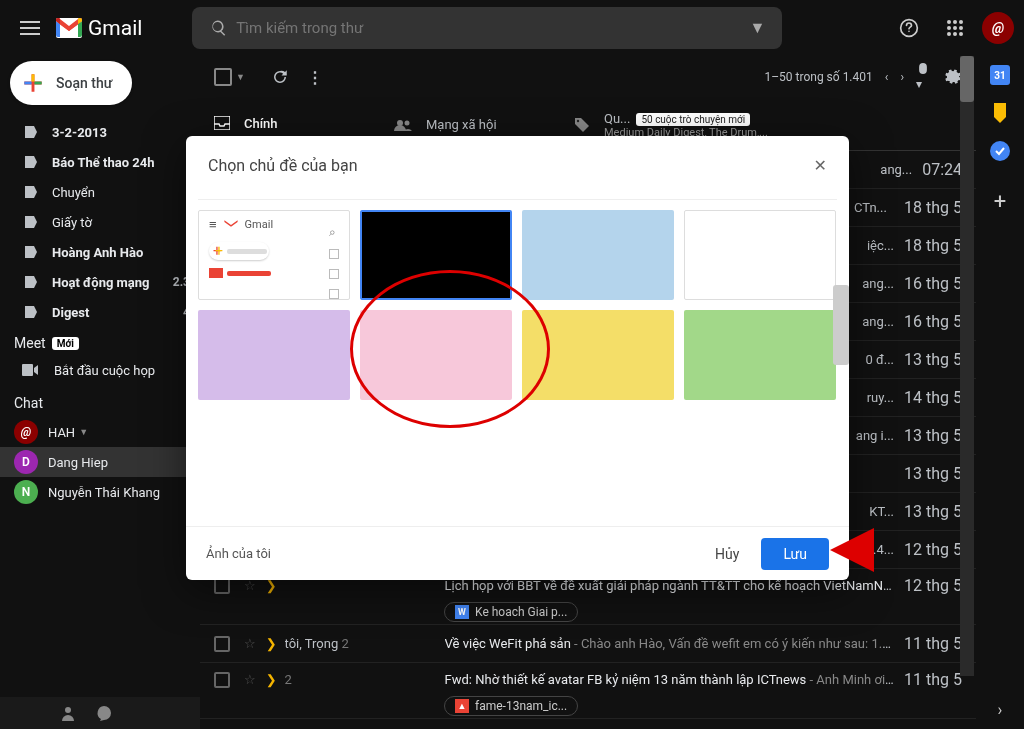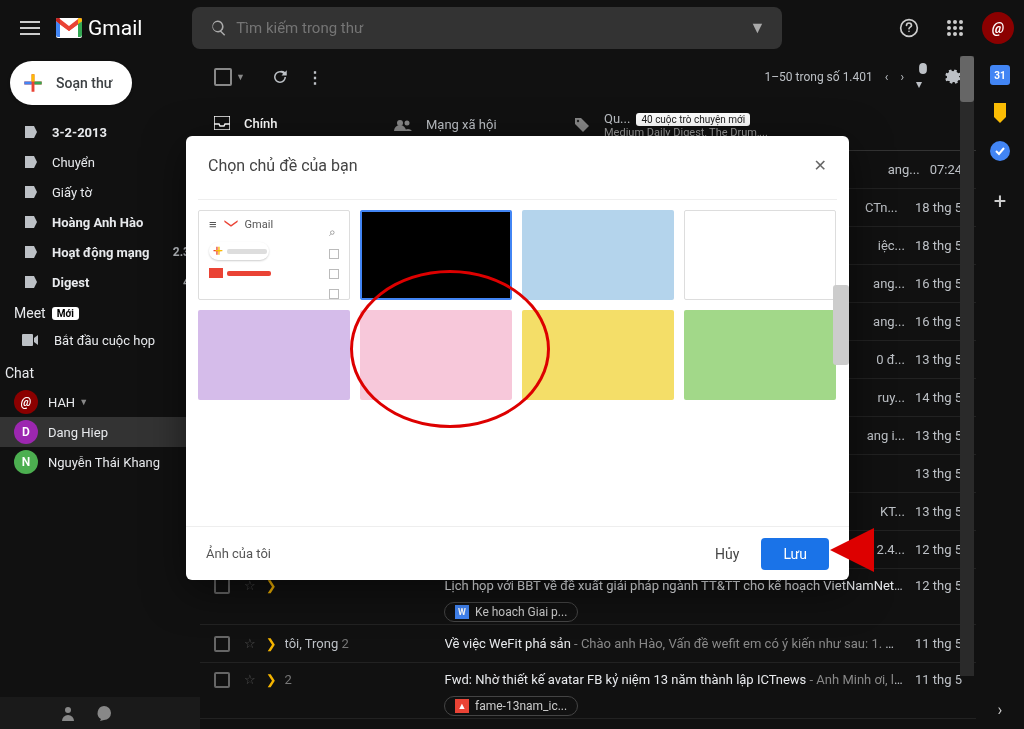--- a/index.html
+++ b/index.html
@@ -25,21 +25,21 @@
 .compose svg { margin-right: 10px; }
 .sb-list { margin-top: 12px; }
 .sb-item { height: 30px; display: flex; align-items: center; padding: 0 10px 0 24px; cursor: pointer; font-size: 13px; border-radius: 0 15px 15px 0; color: #e8eaed; }
 .sb-item .dot { width: 14px; height: 14px; margin-right: 14px; }
 .sb-b { font-weight: 700; }
 .sb-cnt { margin-left: auto; font-size: 12px; color: #bdc1c6; }
 .sb-sec { padding: 8px 0 4px 14px; font-size: 14px; color: #e8eaed; display: flex; align-items: center; }
 .sb-badge { background: #fff; color: #000; font-size: 10px; padding: 1px 5px; border-radius: 3px; margin-left: 6px; font-weight: 700; }
 .meet-item { height: 30px; display: flex; align-items: center; padding: 0 10px 0 22px; font-size: 13px; cursor: pointer; color: #e8eaed; }
 .meet-item .mi-ico { width: 18px; margin-right: 14px; color: #bdc1c6; }
-.chat-hdr { padding: 10px 0 6px 5px; font-size: 14px; }
+.chat-hdr { padding: 10px 0 6px 14px; font-size: 14px; }
 .chat-item { height: 30px; display: flex; align-items: center; padding: 0 10px 0 14px; font-size: 13px; cursor: pointer; }
 .chat-item.sel { background: #333; border-radius: 0 15px 15px 0; }
 .chat-av { width: 24px; height: 24px; border-radius: 50%; display: flex; align-items: center; justify-content: center; font-size: 12px; font-weight: 600; margin-right: 10px; color: #fff; }
 .chat-dd { margin-left: 4px; color: #888; font-size: 9px; }
 .sb-bottom { position: absolute; bottom: 0; left: 0; width: 200px; height: 32px; background: #1a1a1a; display: flex; align-items: center; padding-left: 60px; gap: 20px; color: #888; }
 
 
 .content { flex: 1; display: flex; flex-direction: column; position: relative; }
 .toolbar { height: 44px; display: flex; align-items: center; padding: 0 14px; }
 .tb-chk { width: 18px; height: 18px; border: 2px solid #888; border-radius: 2px; }
@@ -56,21 +56,21 @@
 .tab-sub { font-size: 11px; color: #999; }
 .tab-badge { background: #fff; color: #222; font-size: 10px; padding: 1px 5px; border-radius: 3px; margin-left: 6px; }
 
 .mails { flex: 1; overflow: hidden; }
 .mail { height: 38px; display: flex; align-items: center; padding: 0 14px; border-bottom: 1px solid #222; font-size: 13px; cursor: pointer; }
 .mail .mchk { width: 16px; height: 16px; border: 2px solid #666; border-radius: 2px; margin-right: 14px; }
 .mail .mstar { color: #555; margin-right: 10px; }
 .mail .mimp { color: #f4b400; margin-right: 8px; }
 .mail .msender { width: 160px; color: #bdc1c6; overflow: hidden; white-space: nowrap; }
 .mail .msubj { flex: 1; color: #bdc1c6; overflow: hidden; white-space: nowrap; text-overflow: ellipsis; }
-.mail .mdate { color: #bdc1c6; font-size: 13px; margin-left: 10px; }
+.mail .mdate { color: #bdc1c6; font-size: 16px; margin-left: 10px; }
 .mail.att { height: 56px; flex-direction: column; align-items: stretch; justify-content: center; }
 .mail.att .row1 { display: flex; align-items: center; height: 28px; }
 .attach { margin-left: 230px; margin-top: 2px; display: inline-flex; align-items: center; border: 1px solid #444; border-radius: 12px; padding: 2px 10px; font-size: 12px; color: #ccc; }
 .attach-ico { width: 14px; height: 14px; margin-right: 6px; }
 .subj-strong { color: #e8eaed; }
 
 
 .rail { width: 48px; background: #111; display: flex; flex-direction: column; align-items: center; padding-top: 10px; gap: 18px; }
 .rail-ico { width: 20px; height: 20px; cursor: pointer; }
 .rail-plus { margin-top: 10px; color: #ccc; font-size: 22px; cursor: pointer; }
@@ -189,20 +189,28 @@
     </div>
     <div class="sb-list" id="sb-labels">
         <div class="sb-item sb-b">
           <span class="dot">
             <svg width="14" height="14" viewBox="0 0 14 14">
               <path d="M1 1h9l3 6-3 6H1z" fill="#bdc1c6"></path>
             </svg>
           </span>
           <span>3-2-2013</span>
         </div>
+        <div class="sb-item sb-b">
+          <span class="dot">
+            <svg width="14" height="14" viewBox="0 0 14 14">
+              <path d="M1 1h9l3 6-3 6H1z" fill="#bdc1c6"></path>
+            </svg>
+          </span>
+          <span>Báo Thể thao 24h</span>
+        </div>
         <div class="sb-item">
           <span class="dot">
             <svg width="14" height="14" viewBox="0 0 14 14">
               <path d="M1 1h9l3 6-3 6H1z" fill="#bdc1c6"></path>
             </svg>
           </span>
           <span>Chuyển</span>
         </div>
         <div class="sb-item">
           <span class="dot">
@@ -318,21 +326,21 @@
         <span>Mạng xã hội</span>
       </div>
       <div class="tab" style="min-width:240px">
         <span class="tab-ico">
             <svg width="16" height="16" viewBox="0 0 16 16">
               <path d="M1 1h6l8 8-6 6-8-8z" fill="#888"></path>
               <circle cx="4" cy="4" r="1.2" fill="#222"></circle>
             </svg>
           </span>
         <div>
-          <div><span>Qu...</span><span class="tab-badge">40 cuộc trò chuyện mới</span></div>
+          <div><span>Qu...</span><span class="tab-badge">50 cuộc trò chuyện mới</span></div>
           <div class="tab-sub">Medium Daily Digest, The Drum,...</div>
         </div>
       </div>
     </div>
 
     <div class="mails" id="mail-list">
         <div class="mail">
           <div style="flex:1"></div>
           <span class="msubj" style="flex:0 0 40px;text-align:right">ang...</span>
           <span class="mdate">07:24</span>

